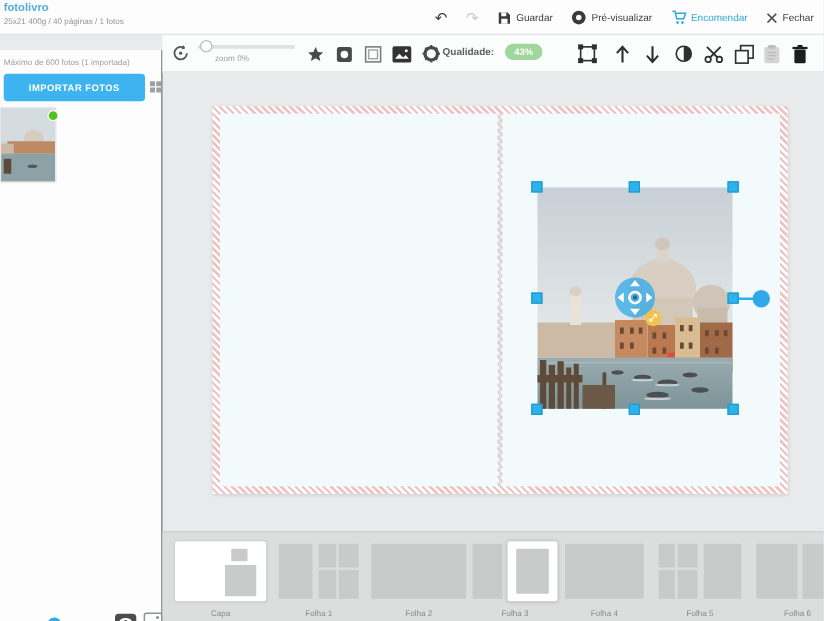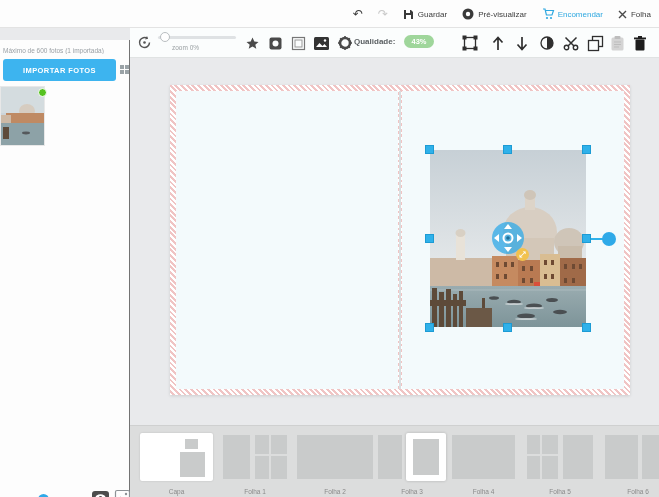--- a/index.html
+++ b/index.html
@@ -75,20 +75,24 @@
   .mini-box { position:absolute; background:#c9cbcb; }
 
   svg { overflow:visible; }
 </style>
 </head>
 <body>
 
 <div class="app">
 
   <div class="topbar">
+    <div class="project">
+      <div class="project-title">fotolivro</div>
+      <div class="project-sub">25x21 400g / 40 páginas / 1 fotos</div>
+    </div>
     <div class="topbar-right">
       <span class="undo-g">↶</span>
       <span class="redo-g">↷</span>
       <span class="tb-btn">
         <svg width="11" height="11" viewBox="0 0 11 11">
             <path d="M1 1h7l2 2v7H1z" fill="#3a3a3a"></path>
             <rect x="3" y="1" width="4" height="3" fill="#fff"></rect>
             <rect x="3" y="6" width="5" height="4" fill="#fff"></rect>
           </svg>
         <span>Guardar</span>
@@ -105,21 +109,21 @@
             <path d="M1 1h2l1.4 6h5.6l1.5-4.5H3.6" fill="none" stroke="#2fa8e0" stroke-width="1.2"></path>
             <circle cx="5" cy="10" r="1.1" fill="#2fa8e0"></circle>
             <circle cx="9" cy="10" r="1.1" fill="#2fa8e0"></circle>
           </svg>
         <span>Encomendar</span>
       </span>
       <span class="tb-btn">
         <svg width="9" height="9" viewBox="0 0 9 9">
             <path d="M1 1l7 7M8 1l-7 7" stroke="#4a4a4a" stroke-width="1.4"></path>
           </svg>
-        <span>Folha</span>
+        <span>Fechar</span>
       </span>
     </div>
   </div>
 
   <div class="toolbar">
     <div class="tool" style="left:6px; top:6px; width:16px; height:16px;">
       <svg width="15" height="15" viewBox="0 0 15 15">
           <path d="M12.5 7.5a5 5 0 1 1-2-4" fill="none" stroke="#555" stroke-width="1.5"></path>
           <path d="M10 1l1 2.8-2.9.6z" fill="#555"></path>
           <circle cx="7.5" cy="7.5" r="1.3" fill="#555"></circle>

